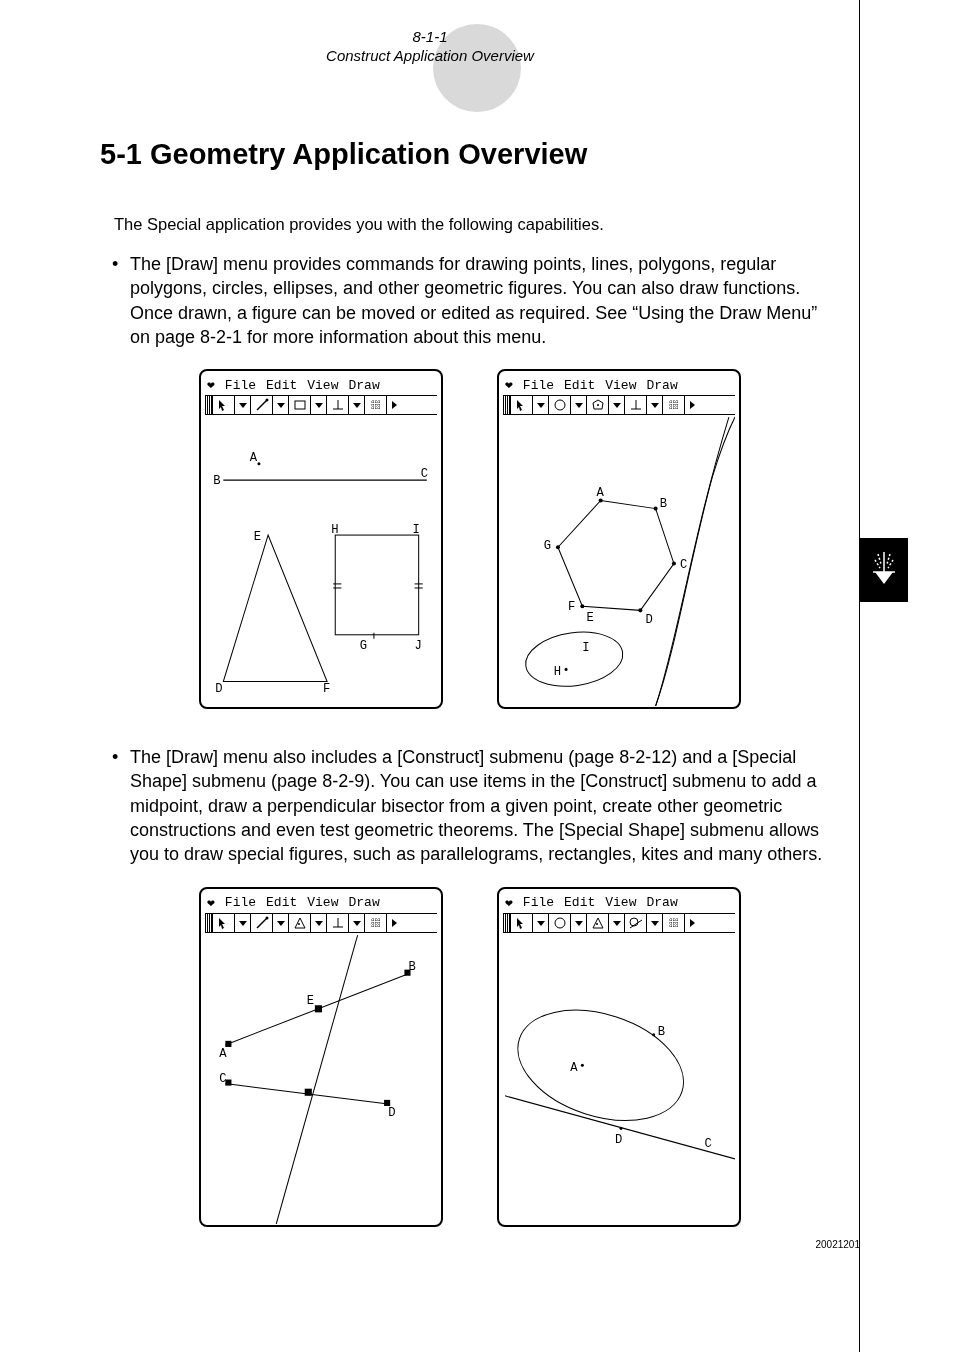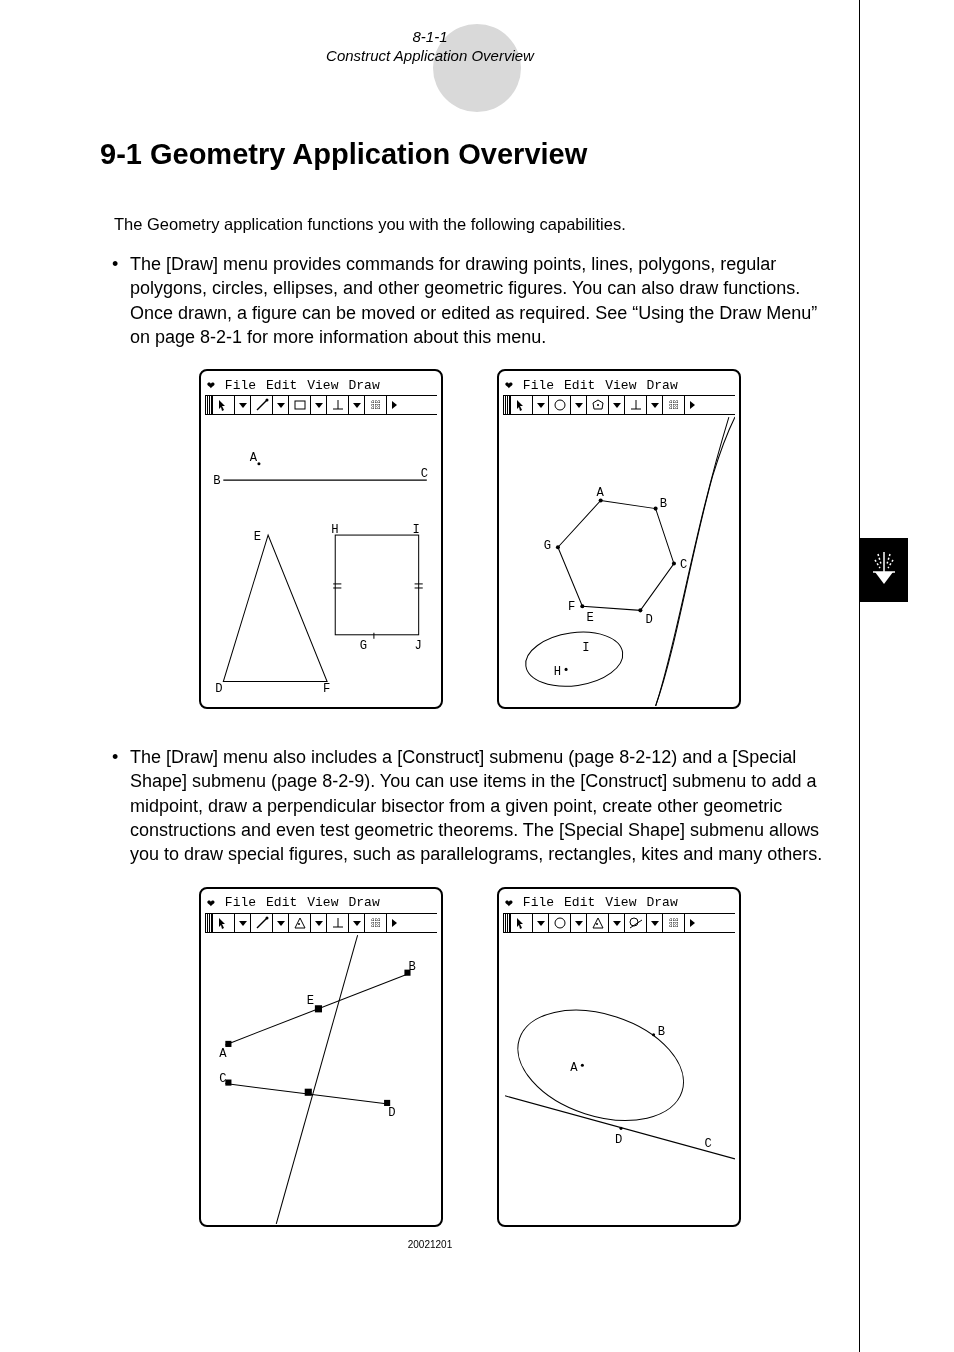--- a/index.html
+++ b/index.html
@@ -24,21 +24,21 @@
   .menubar .heart { font-size: 13px; }
   .toolbar { display: flex; align-items: stretch; border-top: 1px solid #000; border-bottom: 1px solid #000; height: 20px; background: #fff; }
   .toolbar .tb { flex: none; border-right: 1px solid #000; display:flex; align-items:center; justify-content:center; background:#fff; }
   .toolbar .tb.last { border-right: none; }
   .toolbar .tb.w1 { width: 22px; }
   .toolbar .tb.w2 { width: 16px; }
   .toolbar .tb.grip { width: 8px; background: repeating-linear-gradient(90deg,#000 0 1px,#fff 1px 2px); }
   .toolbar .tb svg { display:block; }
   .canvas { height: 286px; border-top: none; position: relative; }
   .canvas svg { position:absolute; inset:0; }
-  .footer { position: absolute; bottom: 102px; left: 0; width: 860px; text-align: center; font-size: 10px; }
+  .footer { position: absolute; bottom: 102px; left: 0; width: 860px; text-align: right; font-size: 10px; }
 </style>
 </head>
 <body>
 
 <div class="page">
   <div class="vrule"></div>
 
   <div class="thumb-tab">
     <svg width="30" height="40" viewBox="0 0 30 40">
       <g stroke="#fff" stroke-width="1.5" fill="none">
@@ -53,23 +53,23 @@
     </svg>
   </div>
 
   <div class="header-circle"></div>
   <div class="header">
     <div class="hnum">8-1-1</div>
     <div class="htitle">Construct Application Overview</div>
   </div>
 
   <div class="content">
-    <h1>9-1 Geometry Application Overview</h1>
-
-    <p class="intro">The Geometry application functions you with the following capabilities.</p>
+    <h1>5-1 Geometry Application Overview</h1>
+
+    <p class="intro">The Special application provides you with the following capabilities.</p>
 
     <p class="bullet">The [Draw] menu provides commands for drawing points, lines, polygons, regular polygons, circles, ellipses, and other geometric figures. You can also draw functions. Once drawn, a figure can be moved or edited as required. See “Using the Draw Menu” on page 8-2-1 for more information about this menu.</p>
 
     <div class="screens">
 
       <div class="device">
         <div class="device-frame">
           <div class="menubar">
             <span class="heart">❤</span>
             <span>File</span>

